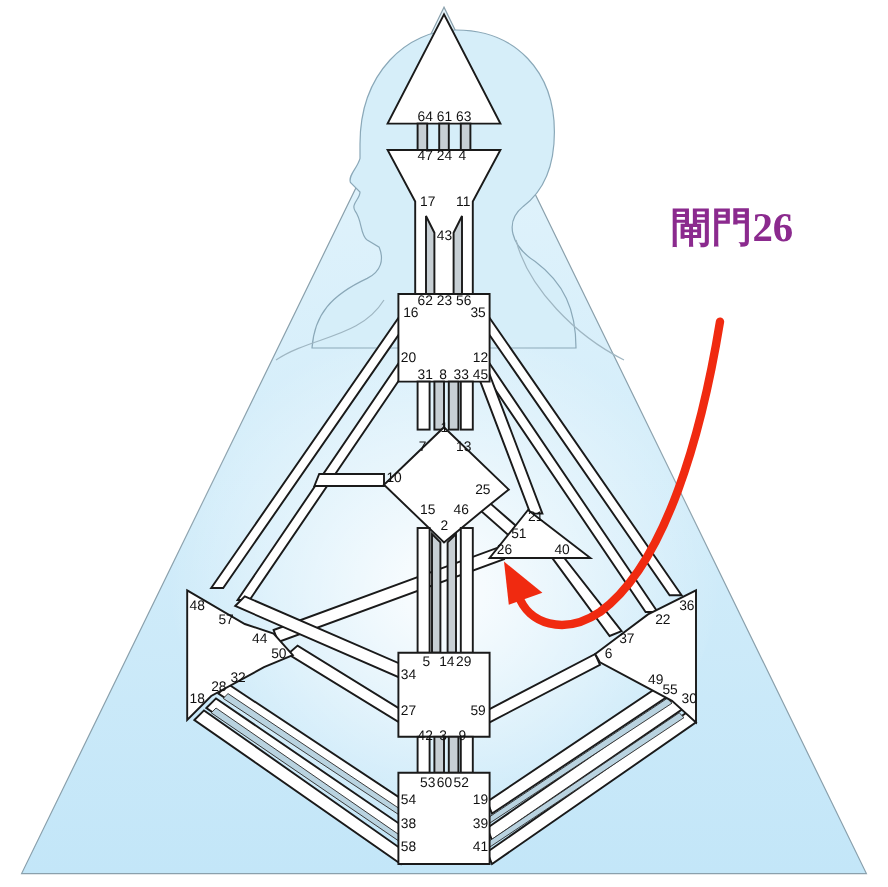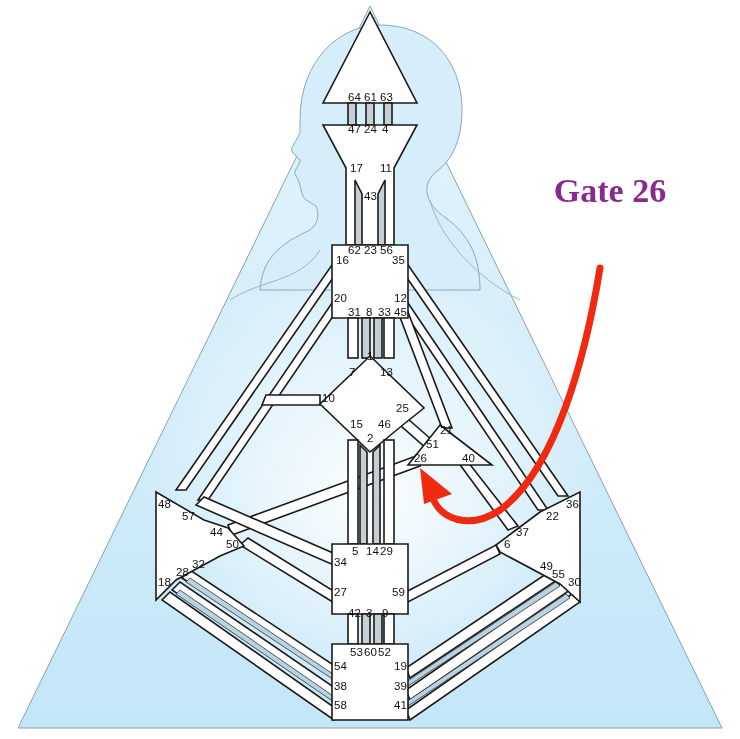--- a/index.html
+++ b/index.html
@@ -183,14 +183,14 @@
     <text x="394" y="709">41</text>
   </g>
 
   <g>
     <path d="M600,268 C585,360 555,470 500,510 C470,530 440,520 432,496" fill="none" stroke="#f02a10" stroke-width="7" stroke-linecap="round"></path>
     <polygon points="420,468 452,494 424,504" fill="#f02a10"></polygon>
   </g>
 </svg>
 
 <div class="ann" style="left:530px;top:172px;width:160px;">
-  <div>Gate 26</div>
+  <div>閘門26</div>
 </div>
 
 </body></html>

